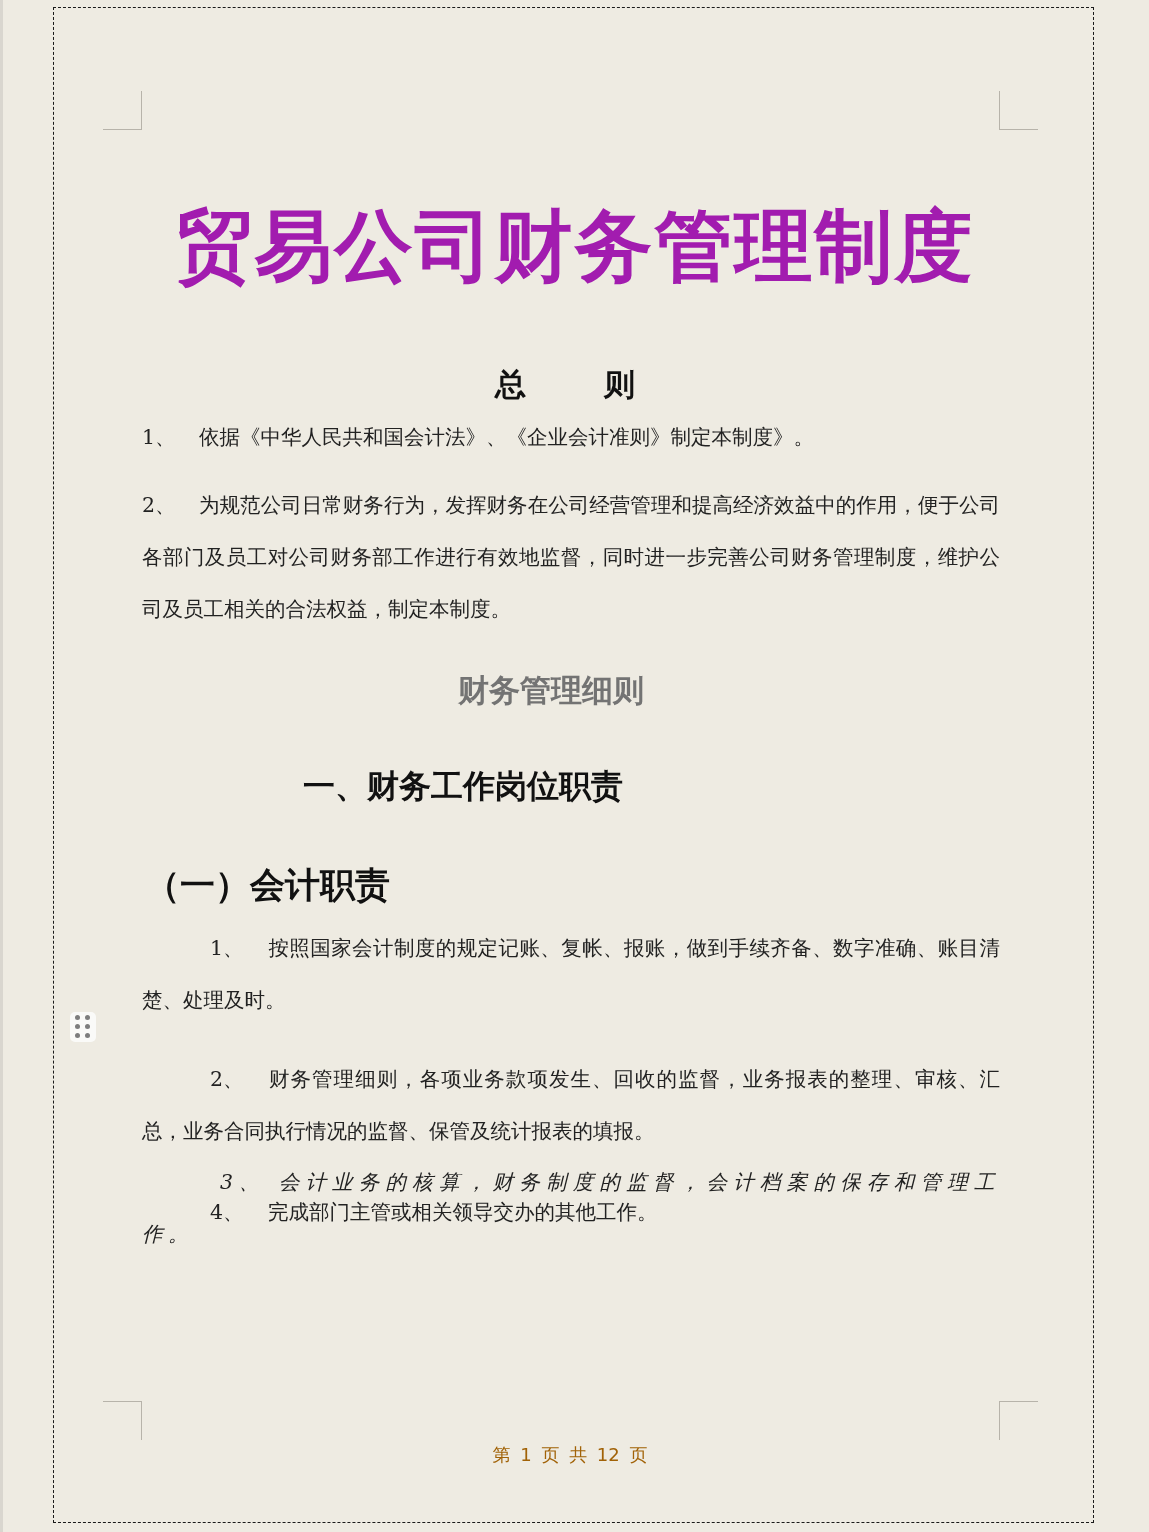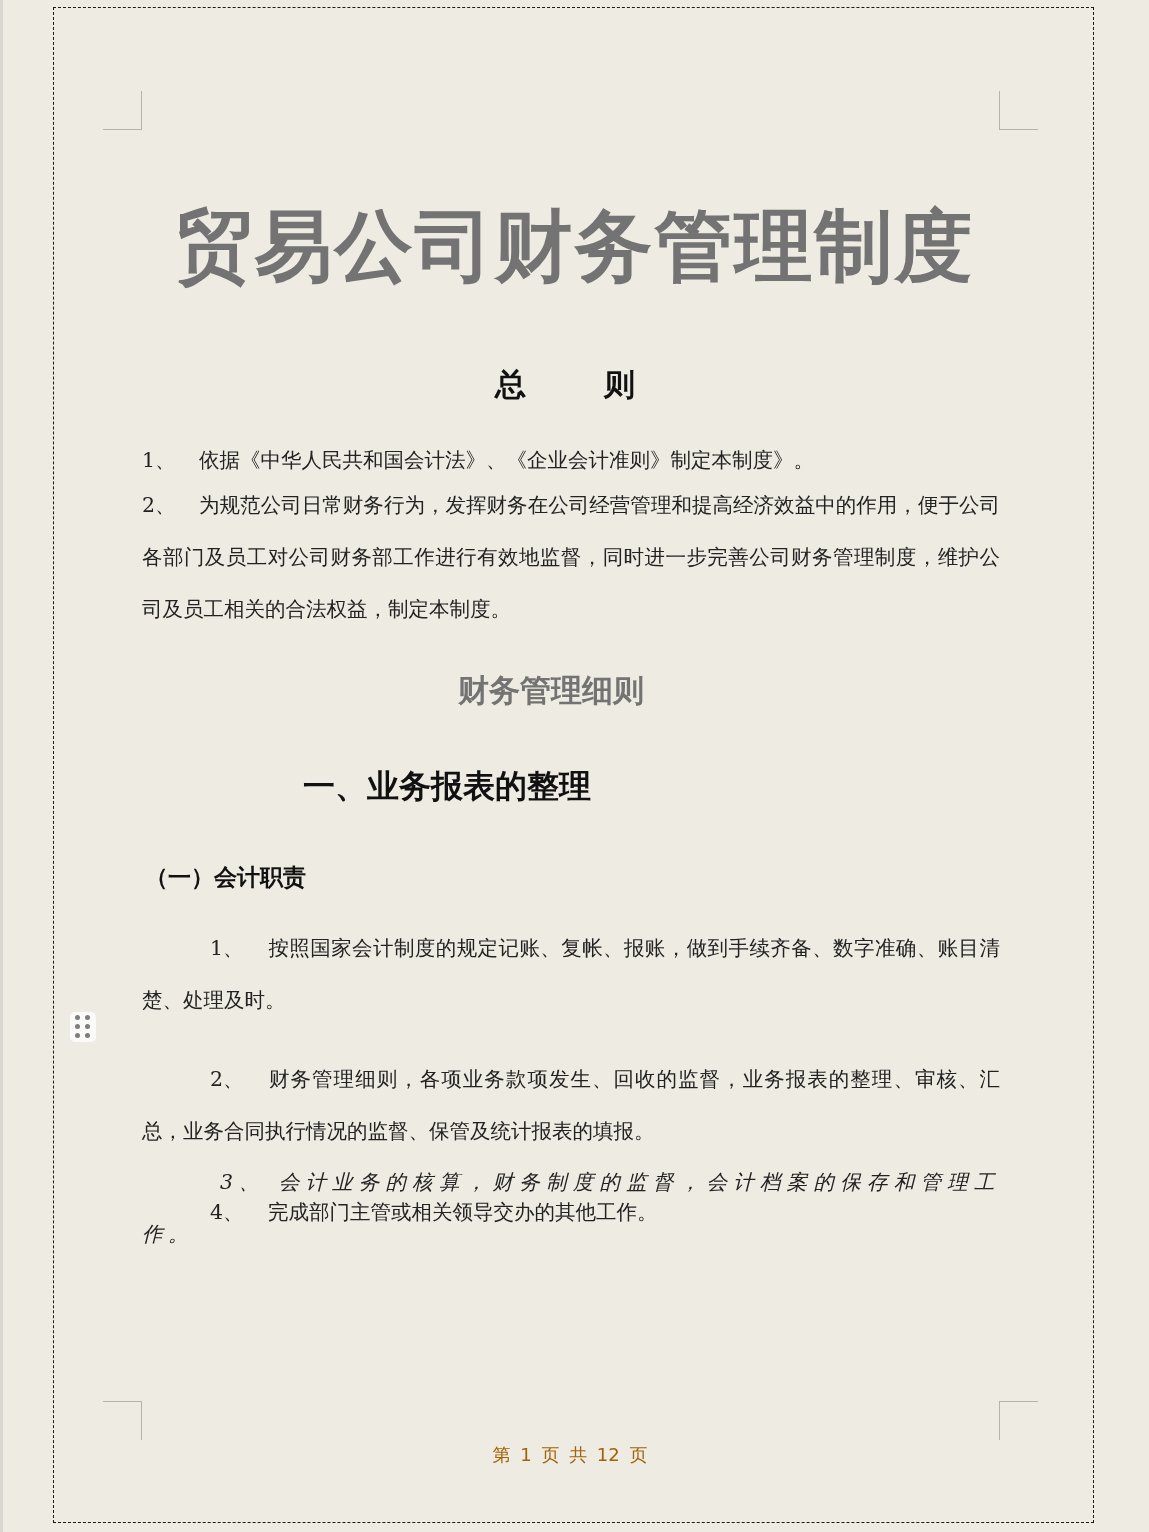--- a/index.html
+++ b/index.html
@@ -23,48 +23,48 @@
   .crop.tl { left: 103px; top: 91px; border-right-width: 1.5px; border-bottom-width: 1.5px; }
   .crop.tr { left: 999px; top: 91px; border-left-width: 1.5px; border-bottom-width: 1.5px; }
   .crop.bl { left: 103px; top: 1401px; border-right-width: 1.5px; border-top-width: 1.5px; }
   .crop.br { left: 999px; top: 1401px; border-left-width: 1.5px; border-top-width: 1.5px; }
 
   .title {
     position: absolute; left: 0; width: 1149px; top: 196px;
     text-align: center;
     font-family: "DejaVu Serif", "Liberation Serif", serif;
     font-weight: 900; font-size: 78px; line-height: 100px;
-    color: #737373; letter-spacing: 2px;
+    color: #a21caf; letter-spacing: 2px;
   }
   .section-general {
     position: absolute; left: 0; width: 1130px; top: 364px;
     text-align: center; font-weight: bold; font-size: 31px; color: #111;
   }
   .section-general .gap { display: inline-block; width: 78px; }
 
   .para {
     position: absolute; left: 142px; width: 858px;
     font-size: 20.5px; line-height: 52px; color: #222;
     text-align: justify;
   }
   .para .num { display: inline-block; width: 57px; }
-  .p1 { top: 434px; }
+  .p1 { top: 411px; }
   .p2 { top: 479px; }
 
   .h-detail {
     position: absolute; left: 0; width: 1102px; top: 670px;
     text-align: center; font-weight: bold; font-size: 31px; color: #737373;
   }
   .h-one {
     position: absolute; left: 303px; top: 765px;
     font-weight: bold; font-size: 32px; color: #111;
   }
   .h-sub {
     position: absolute; left: 145px; top: 862px;
-    font-weight: bold; font-size: 23px; color: #111;
+    font-weight: bold; font-size: 35px; color: #111;
   }
   .d1 { top: 922px; }
   .d2 { top: 1053px; }
   .d3 { top: 1156px; font-style: italic; }
   .d4 { top: 1186px; }
   .indent1 { display: inline-block; width: 68px; }
   .indent3 { display: inline-block; width: 78px; }
   .num2 { display: inline-block; width: 58px; }
   .wide { letter-spacing: 5.6px; }
 
@@ -101,21 +101,21 @@
 
 <div class="para p1">
   <span class="num">1、</span><span>依据《中华人民共和国会计法》、《企业会计准则》制定本制度》。</span>
 </div>
 
 <div class="para p2">
   <span class="num">2、</span><span>为规范公司日常财务行为，发挥财务在公司经营管理和提高经济效益中的作用，便于公司各部门及员工对公司财务部工作进行有效地监督，同时进一步完善公司财务管理制度，维护公司及员工相关的合法权益，制定本制度。</span>
 </div>
 
 <div class="h-detail">财务管理细则</div>
-<div class="h-one">一、业务报表的整理</div>
+<div class="h-one">一、财务工作岗位职责</div>
 <div class="h-sub">（一）会计职责</div>
 
 <div class="drag-handle">
   <span></span>
     <span></span>
     <span></span>
     <span></span>
     <span></span>
     <span></span>
 </div>

